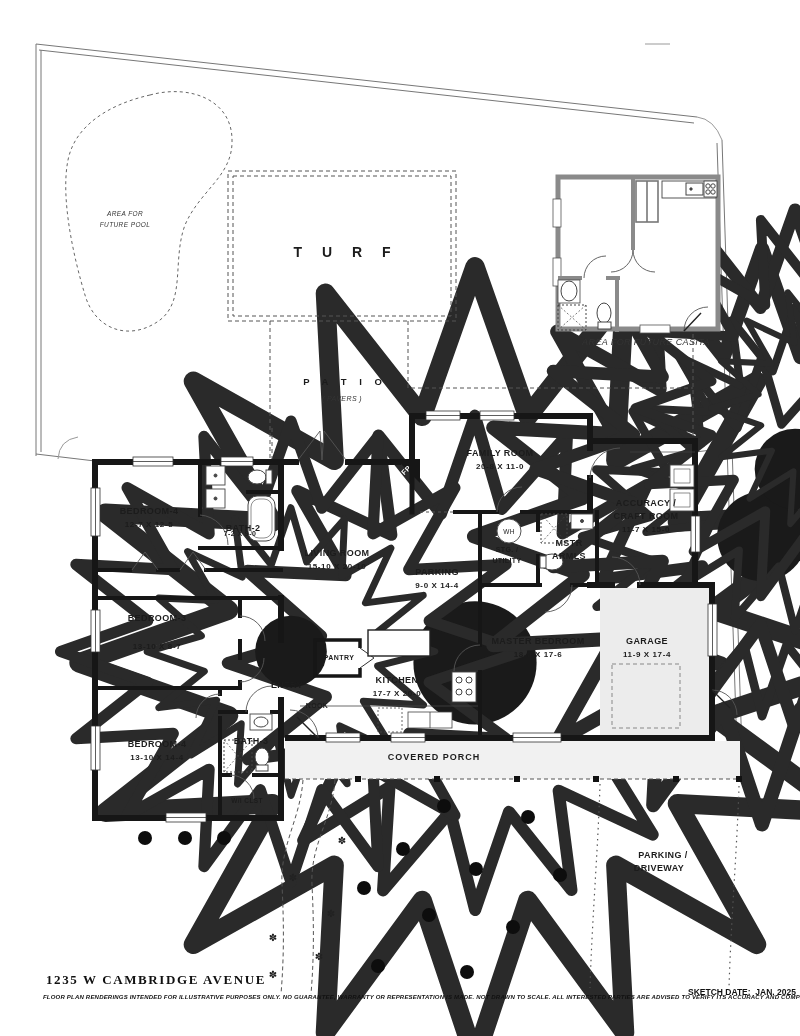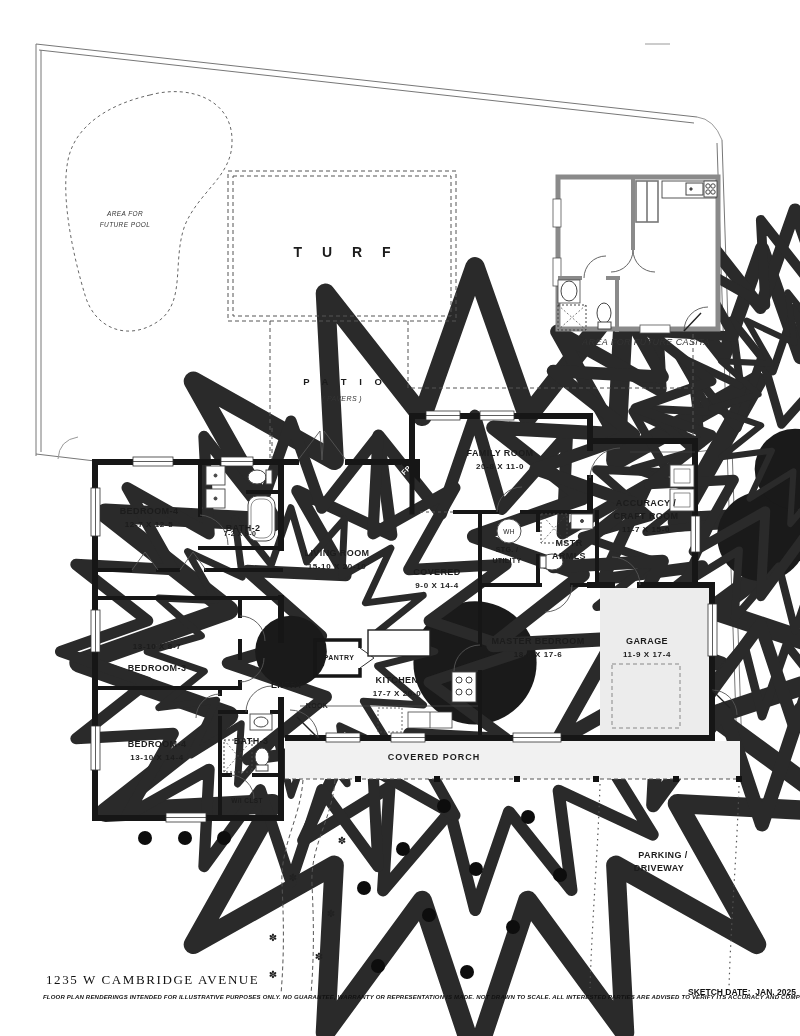--- a/index.html
+++ b/index.html
@@ -12,21 +12,21 @@
   .sm{font-size:7px}
   .xs{font-size:6.5px}
   .it{font-style:italic}
   .site{font-weight:normal;color:#333}
   .wide{letter-spacing:8px;font-size:14px}
   .wide2{letter-spacing:5px;font-size:9.5px}
   .fp-lbl{color:#fff;font-size:7px;transform:translate(-50%,-50%) rotate(-45deg)}
   .wm{position:absolute;left:2px;top:948px;font-family:"DejaVu Serif",serif;font-size:52px;
       letter-spacing:7px;color:#e3e3e3;-webkit-text-stroke:1.1px #ababab;font-weight:400}
   .addr{position:absolute;left:46px;top:972px;font-family:"Liberation Serif",serif;
-        font-weight:normal;font-size:13px;letter-spacing:1.6px;color:#111}
+        font-weight:bold;font-size:13px;letter-spacing:1.6px;color:#111}
   .disc{position:absolute;left:43px;top:994px;font:bold italic 6px "Liberation Sans",sans-serif;
         color:#111;letter-spacing:.2px;white-space:nowrap}
   .sketch{position:absolute;right:4px;top:987px;font:bold 8.5px "Liberation Sans",sans-serif;color:#111}
 </style>
 </head>
 <body>
 
 <div id="plan">
 
 <svg width="800" height="1036" viewBox="0 0 800 1036">
@@ -359,27 +359,27 @@
 <div class="lbl dim" style="left:500px;top:466px">20-8  X  11-0</div>
 <div class="lbl" style="left:646px;top:503px">ACCURACY  /</div>
 <div class="lbl" style="left:646px;top:516px">CRAFT ROOM</div>
 <div class="lbl dim" style="left:646px;top:529px">11-7  X  15-0</div>
 <div class="lbl" style="left:149px;top:511px">BEDROOM-4</div>
 <div class="lbl dim" style="left:149px;top:524px">12-7  X  12-5</div>
 <div class="lbl" style="left:243px;top:528px">BATH-2</div>
 <div class="lbl sm" style="left:240px;top:533px">7-2 X 9-0</div>
 <div class="lbl" style="left:337px;top:553px">LIVING ROOM</div>
 <div class="lbl dim" style="left:337px;top:566px">15-10 X 20-10</div>
-<div class="lbl" style="left:437px;top:572px">COVERED</div>
+<div class="lbl" style="left:437px;top:572px">PARKING</div>
 <div class="lbl dim" style="left:437px;top:585px">9-0 X 14-4</div>
 <div class="lbl sm" style="left:507px;top:549px">STG.  /</div>
 <div class="lbl sm" style="left:507px;top:560px">UTILITY</div>
 <div class="lbl" style="left:569px;top:543px">MSTR</div>
 <div class="lbl" style="left:569px;top:556px">ARMLS</div>
-<div class="lbl" style="left:157px;top:668px">BEDROOM-3</div>
+<div class="lbl" style="left:157px;top:618px">BEDROOM-3</div>
 <div class="lbl dim" style="left:157px;top:646px">13-10  X  8-7</div>
 <div class="lbl" style="left:538px;top:641px">MASTER BEDROOM</div>
 <div class="lbl dim" style="left:538px;top:654px">18-0  X  17-6</div>
 <div class="lbl" style="left:647px;top:641px">GARAGE</div>
 <div class="lbl dim" style="left:647px;top:654px">11-9 X 17-4</div>
 <div class="lbl" style="left:287px;top:685px">ENTRY</div>
 <div class="lbl sm" style="left:339px;top:657px">PANTRY</div>
 <div class="lbl" style="left:397px;top:680px">KITCHEN</div>
 <div class="lbl dim" style="left:397px;top:693px">17-7 X 20-0</div>
 <div class="lbl sm" style="left:317px;top:705px">NOOK</div>

